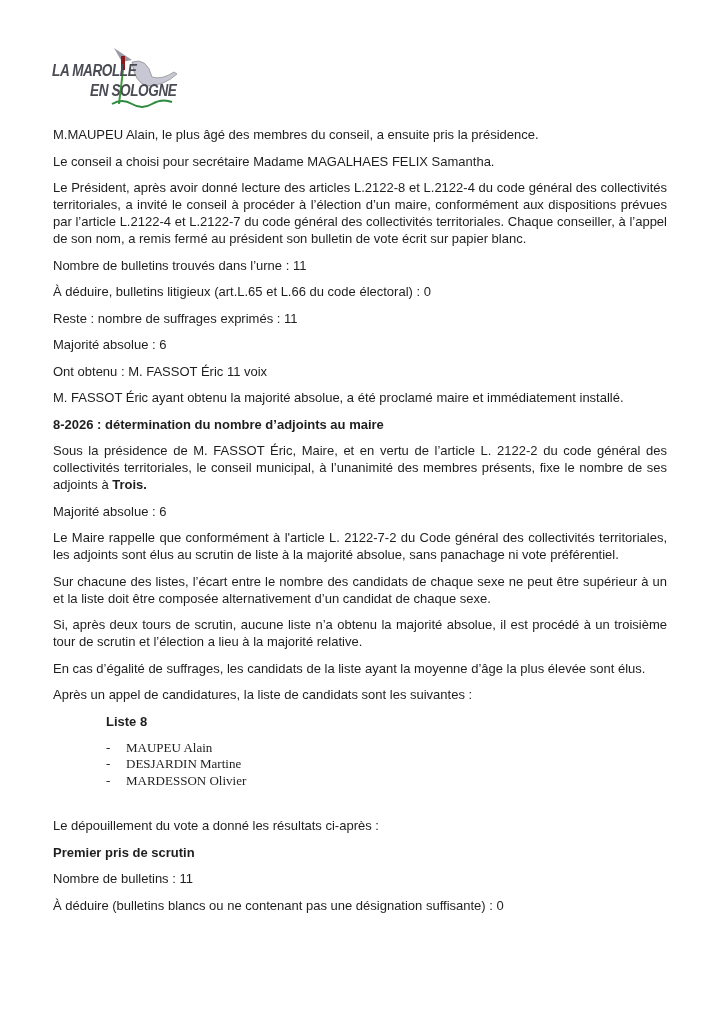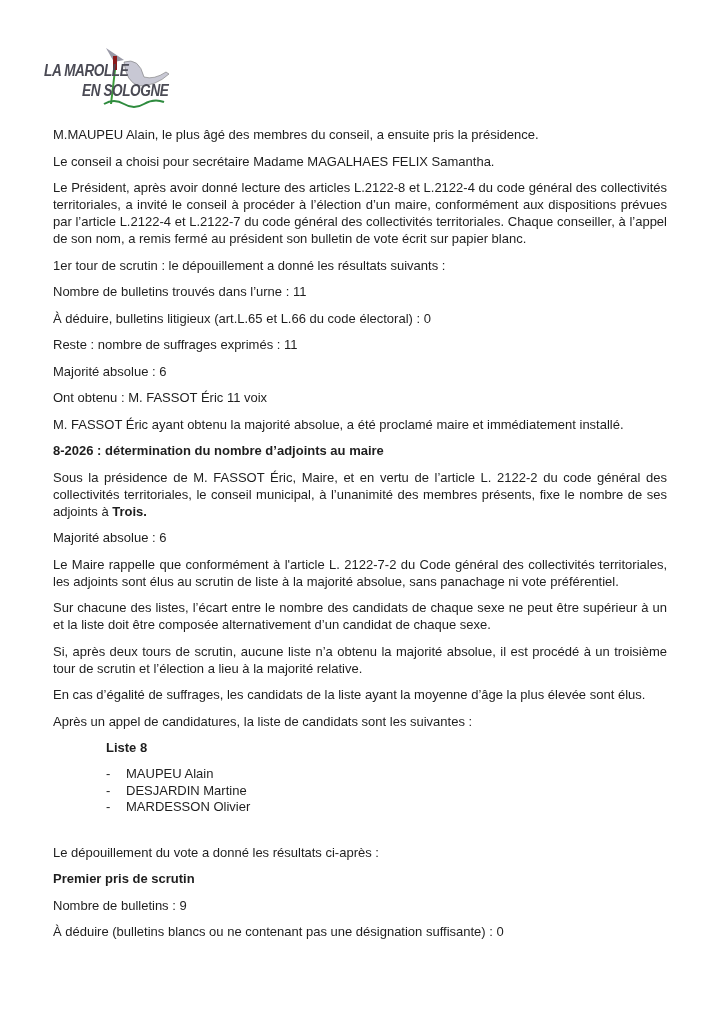--- a/index.html
+++ b/index.html
@@ -1,29 +1,29 @@
 <!DOCTYPE html>
 <html><head>
 <meta charset="utf-8">
 <style>
   html, body { margin: 0; padding: 0; background: #ffffff; }
   body { width: 724px; height: 1024px; position: relative; overflow: hidden;
          font-family: "Liberation Sans Narrow", "Liberation Sans", sans-serif; color: #1e1e1e; }
-  .logo { position: absolute; left: 44px; top: 42px; width: 140px; height: 70px; }
+  .logo { position: absolute; left: 52px; top: 42px; width: 140px; height: 70px; }
   .logo-text { position: absolute; font-style: italic; font-weight: bold; color: #4b4b55;
                font-size: 16px; letter-spacing: -0.5px; font-family: "Liberation Sans", sans-serif; transform: scaleX(0.85); transform-origin: left; }
   .logo-line1 { left: 0; top: 20px; }
   .logo-line2 { left: 38px; top: 40px; }
   .page { position: absolute; left: 53px; top: 126px; width: 614px; font-size: 13px; line-height: 17px; }
   p { margin: 0 0 9.5px 0; text-align: justify; }
   .nojust { text-align: left; }
   .heading { font-weight: bold; margin-bottom: 9.5px; }
   .list-title { font-weight: bold; margin: 0 0 10px 53px; }
   ul.cands { list-style: none; margin: 0 0 28px 53px; padding: 0; }
-  ul.cands li { position: relative; padding-left: 20px; line-height: 16.5px; }
+  ul.cands li { position: relative; padding-left: 20px; line-height: 16.5px; font-family: Liberation Serif, serif; }
   ul.cands li::before { content: "-"; position: absolute; left: 0; }
   b { font-weight: bold; }
 </style>
 </head>
 <body>
 
 <div class="logo">
   <svg width="140" height="70" style="position:absolute;left:0;top:0">
     <path d="M62 6 L80 18 L70 20 Z" fill="#9a9aa8"></path>
     <rect x="69" y="14" width="4" height="14" fill="#8b1a1a"></rect>
@@ -32,21 +32,20 @@
     <path d="M60 62 Q70 56 80 62 T100 62 T120 60" stroke="#2e8b3e" stroke-width="2" fill="none"></path>
   </svg>
   <div class="logo-text logo-line1">LA MAROLLE</div>
   <div class="logo-text logo-line2">EN SOLOGNE</div>
 </div>
 
 <div class="page">
   <p class="nojust">M.MAUPEU Alain, le plus âgé des membres du conseil, a ensuite pris la présidence.</p>
   <p class="nojust">Le conseil a choisi pour secrétaire Madame MAGALHAES FELIX Samantha.</p>
   <p>Le Président, après avoir donné lecture des articles L.2122-8 et L.2122-4 du code général des collectivités territoriales, a invité le conseil à procéder à l’élection d’un maire, conformément aux dispositions prévues par l’article L.2122-4 et L.2122-7 du code général des collectivités territoriales. Chaque conseiller, à l’appel de son nom, a remis fermé au président son bulletin de vote écrit sur papier blanc.</p>
-  <p class="nojust">1er tour de scrutin : le dépouillement a donné les résultats suivants :</p>
   <p class="nojust">Nombre de bulletins trouvés dans l’urne : 11</p>
   <p class="nojust">À déduire, bulletins litigieux (art.L.65 et L.66 du code électoral) : 0</p>
   <p class="nojust">Reste : nombre de suffrages exprimés : 11</p>
   <p class="nojust">Majorité absolue : 6</p>
   <p class="nojust">Ont obtenu : M. FASSOT Éric 11 voix</p>
   <p class="nojust">M. FASSOT Éric ayant obtenu la majorité absolue, a été proclamé maire et immédiatement installé.</p>
 
   <p class="heading">8-2026 : détermination du nombre d’adjoints au maire</p>
   <p><span>Sous la présidence de M. FASSOT Éric, Maire, et en vertu de l’article L. 2122-2 du code général des collectivités territoriales, le conseil municipal, à l’unanimité des membres présents, fixe le nombre de ses adjoints à </span><b>Trois.</b></p>
 
@@ -59,15 +58,15 @@
 
   <p class="list-title">Liste 8</p>
   <ul class="cands">
     <li>MAUPEU Alain</li>
     <li>DESJARDIN Martine</li>
     <li>MARDESSON Olivier</li>
   </ul>
 
   <p class="nojust">Le dépouillement du vote a donné les résultats ci-après :</p>
   <p class="heading">Premier pris de scrutin</p>
-  <p class="nojust">Nombre de bulletins : 9</p>
+  <p class="nojust">Nombre de bulletins : 11</p>
   <p class="nojust">À déduire (bulletins blancs ou ne contenant pas une désignation suffisante) : 0</p>
 </div>
 
 </body></html>

